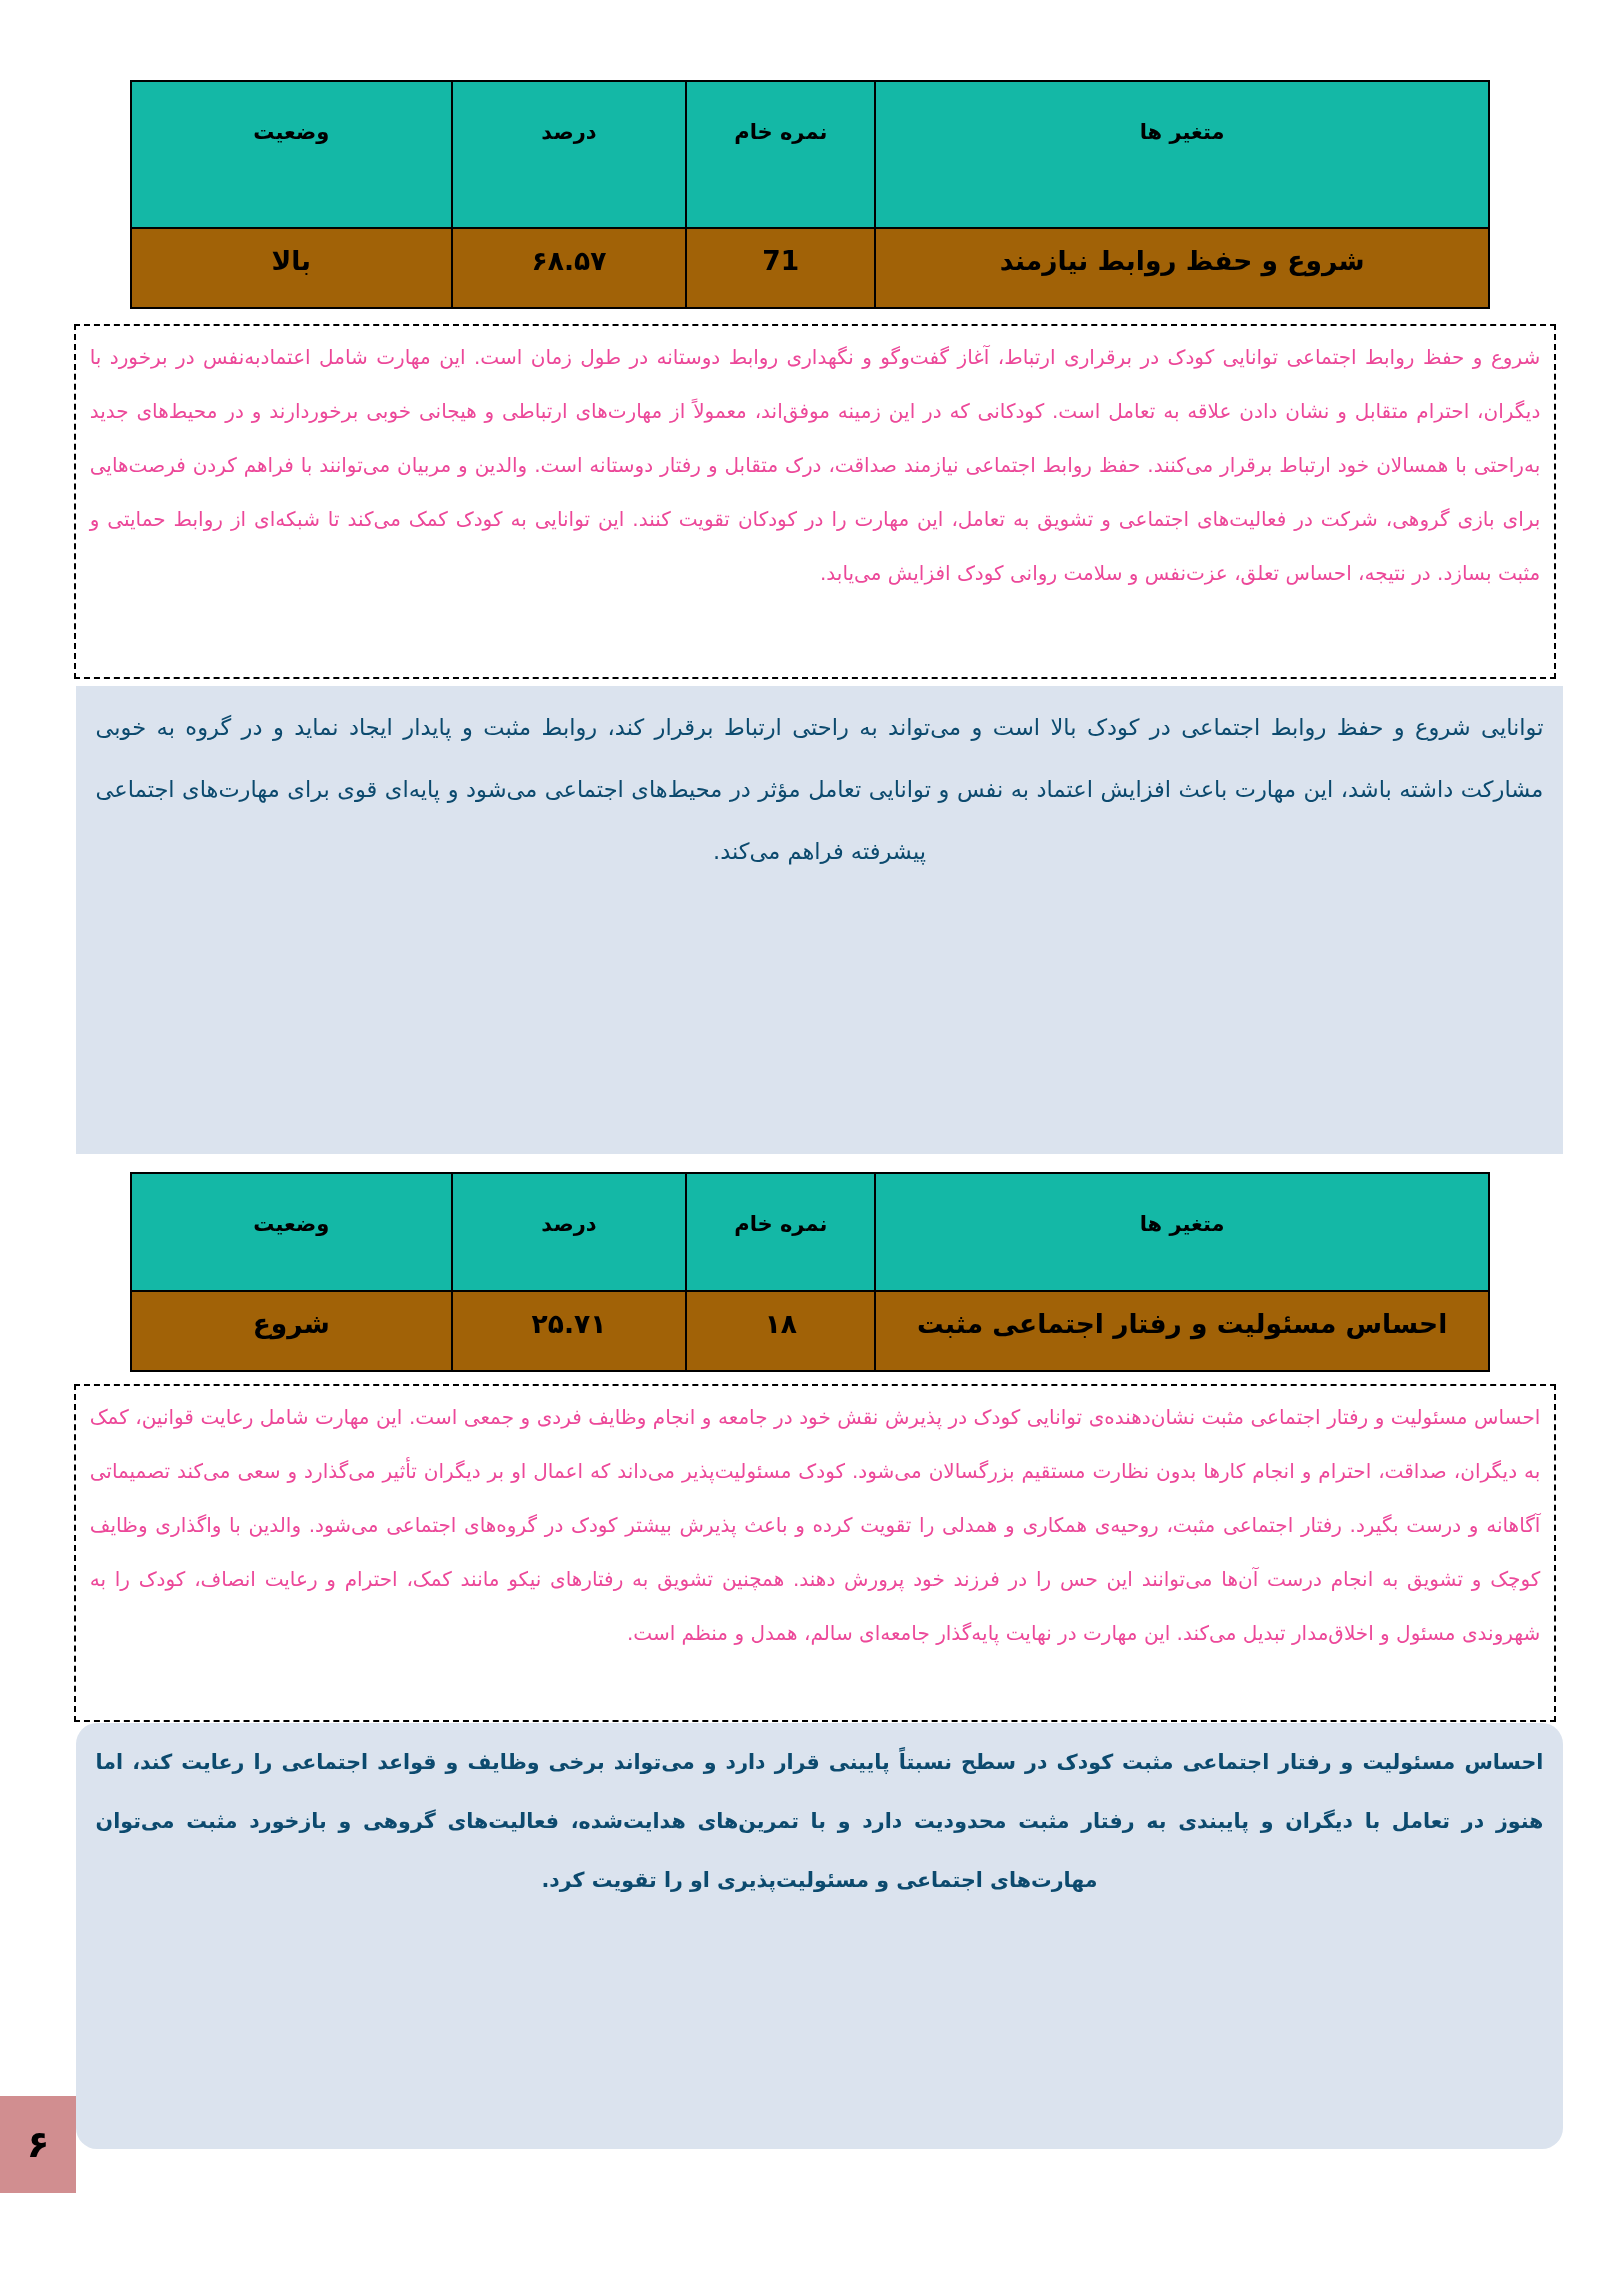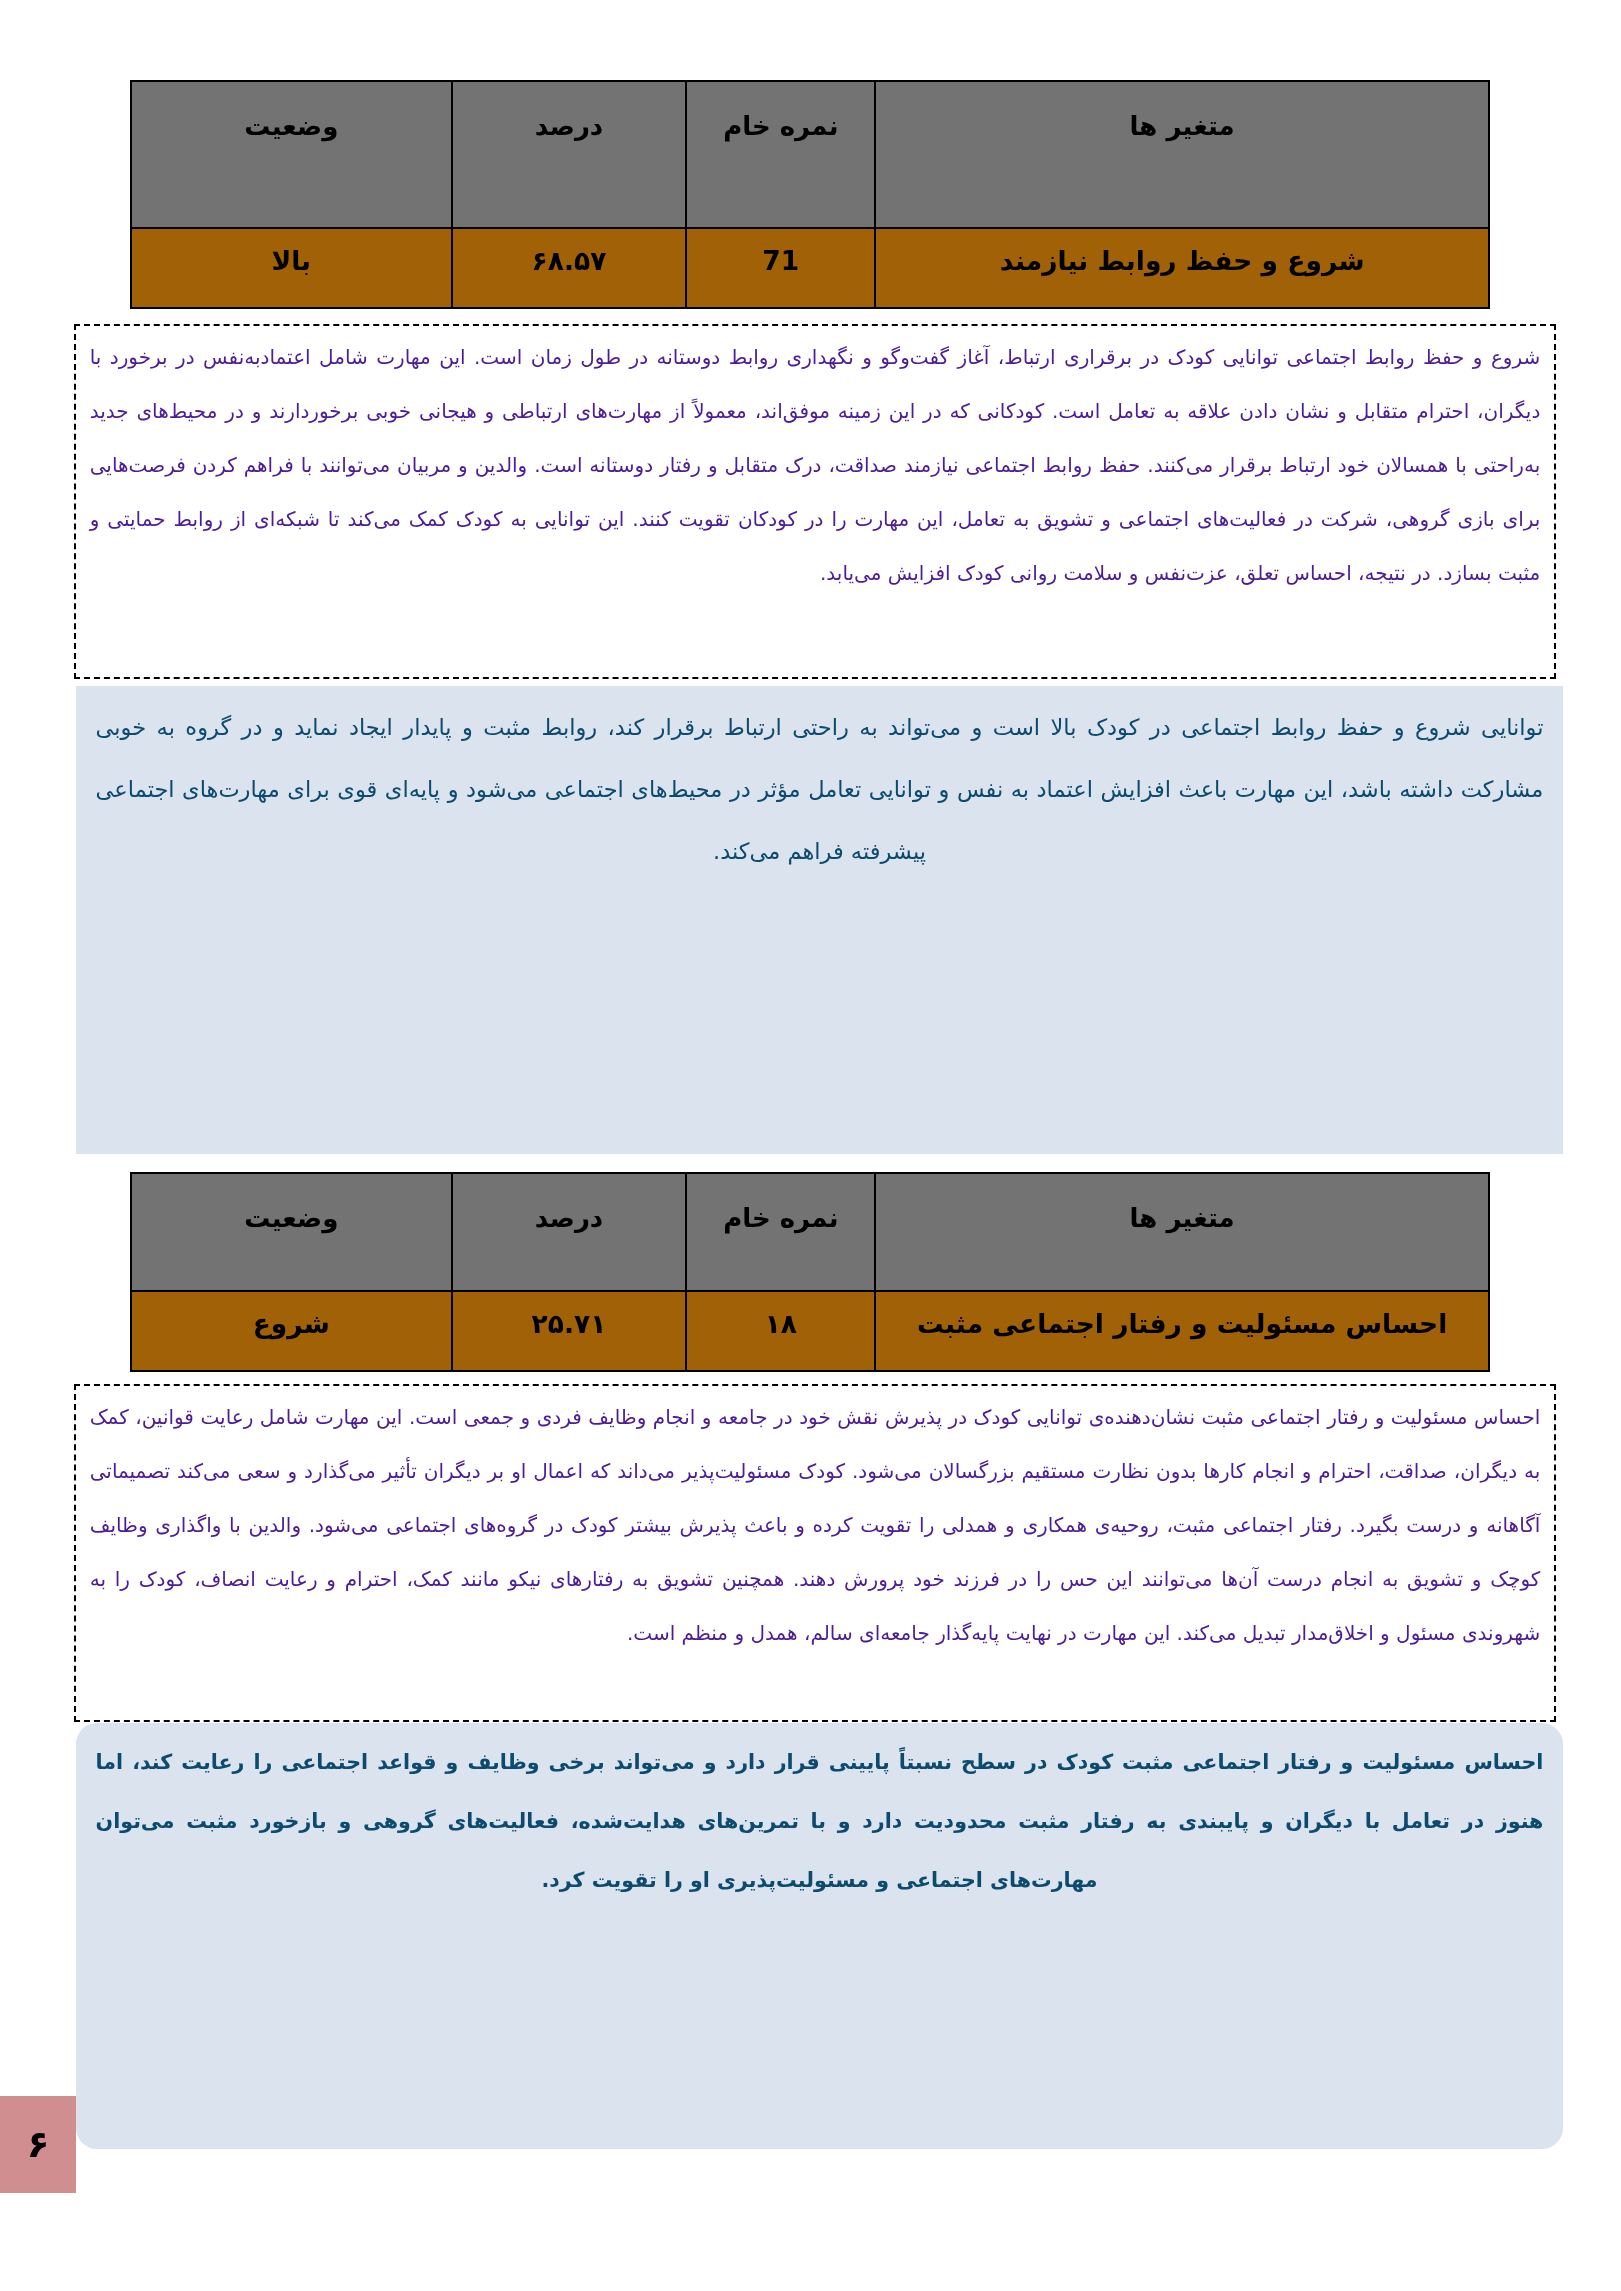--- a/index.html
+++ b/index.html
@@ -27,24 +27,24 @@
   }
   .score-table.t1 { top: 80px; }
   .score-table.t2 { top: 1172px; }
   .score-table th, .score-table td {
     border: 2px solid #000;
     text-align: center;
     color: #000;
   }
   .score-table { border: 2.9px solid #000; }
   .score-table thead th {
-    background: #737373;
+    background: #14b8a6;
     vertical-align: top;
-    padding-top: 29px;
-    font-size: 26px;
+    padding-top: 38px;
+    font-size: 21px;
     font-weight: bold;
     border-bottom: 2.9px solid #000;
   }
   .t1 thead th { height: 147px; }
   .t2 thead th { height: 118px; }
   .score-table tbody td {
     height: 80px;
     vertical-align: top;
     padding-top: 15.7px;
     font-size: 26.5px;
@@ -64,21 +64,21 @@
     border: 2px dashed #000;
     background: #ffffff;
     padding: 3.9px 13.7px;
   }
   .dashed-box.d1 { top: 324px;  height: 355px; }
   .dashed-box.d2 { top: 1384px; height: 338px; }
   .dashed-box p {
     font-size: 20px;
     line-height: 54px;
     text-align: justify;
-    color: #4c1d95;
+    color: #ec4899;
   }
 
   
   .blue-box {
     position: absolute;
     left: 76px;
     width: 1487px;
     background: #dbe3ee;
     padding: 9.8px 19.6px;
   }

